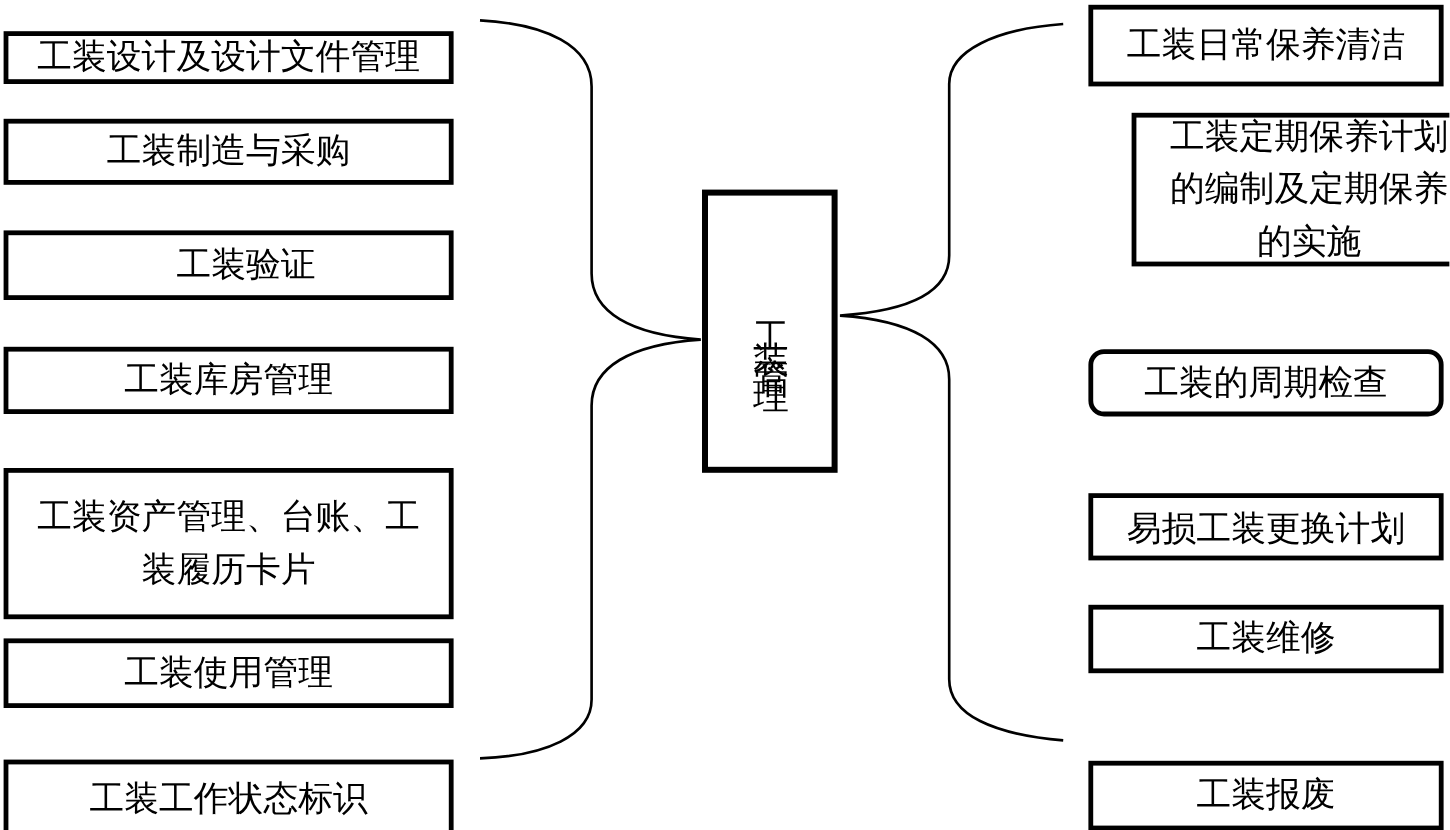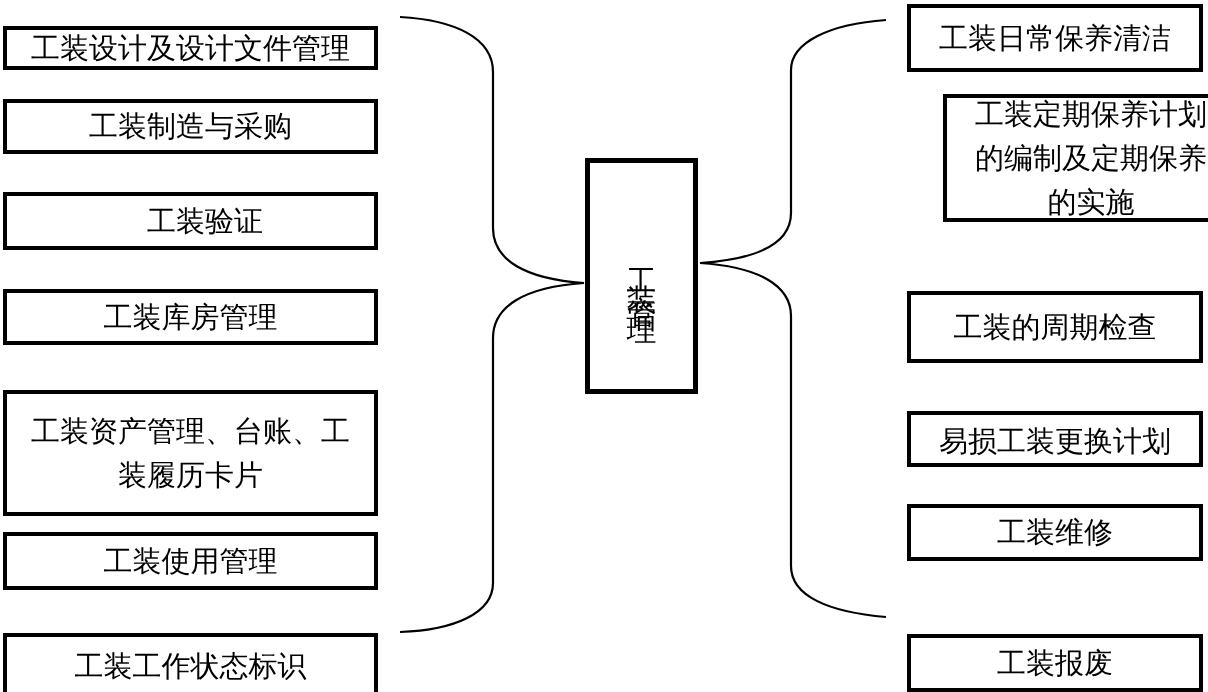--- a/index.html
+++ b/index.html
@@ -27,21 +27,21 @@
   .col-right{left:907px;width:296px;}
   .lb0{top:3px;height:44px;margin-top:23px;}
   .lb1{top:99px;height:55px;}
   .lb2{top:192px;height:58px;padding-left:29px;}
   .lb3{top:289px;height:56px;}
   .lb4{top:390px;height:126px;}
   .lb5{top:532px;height:58px;}
   .lb6{top:633px;height:66px;}
   .rb0{top:4px;height:68px;}
   .rb1{top:94px;height:128px;margin-left:36px;}
-  .rb2{top:291px;height:72px;}
+  .rb2{top:291px;height:56px;border-radius:13px;}
   .rb3{top:411px;height:56px;align-items:flex-end;}
   .rb4{top:504px;height:57px;}
   .rb5{top:634px;height:58px;}
   .wrap2 .box-label{display:inline-block;max-width:332px;}
   .wrap3 .box-label{display:inline-block;max-width:245px;}
   #center-box{
     position:absolute;
     left:585px;top:158px;width:113px;height:236px;
     box-sizing:border-box;
     background:#ffffff;

